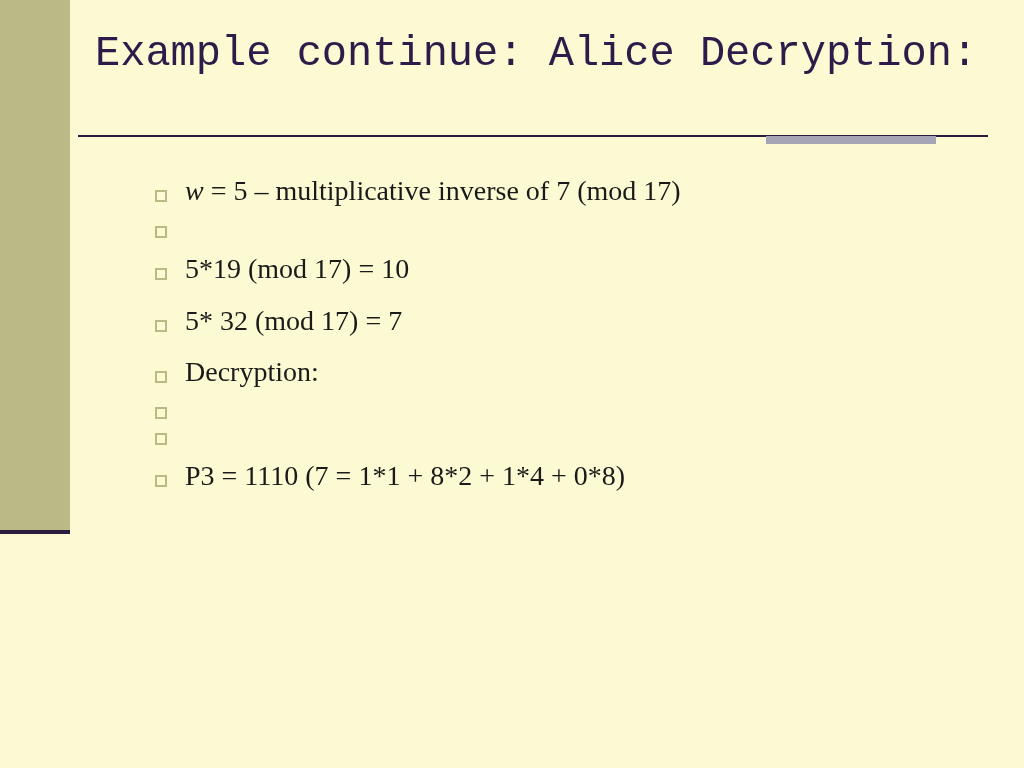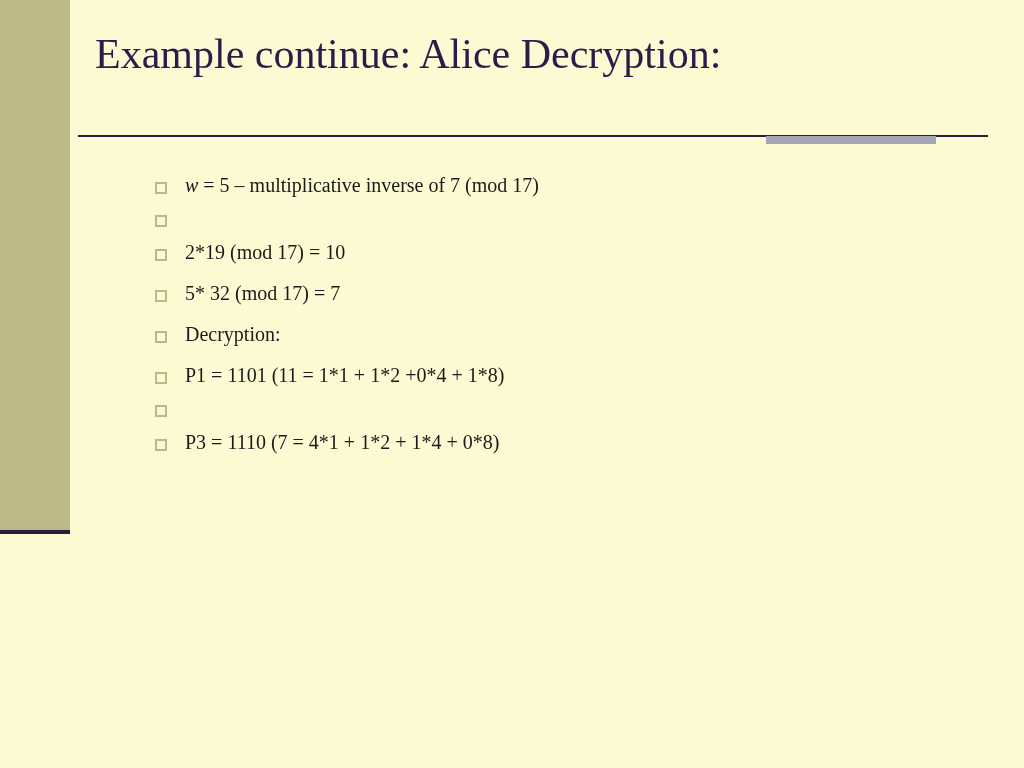--- a/index.html
+++ b/index.html
@@ -19,20 +19,21 @@
     height: 530px;
     background: #bbba87;
   }
   .title {
     position: absolute;
     left: 95px;
     top: 30px;
     font-size: 42px;
     color: #2f1b4a;
     font-weight: normal;
+    font-family: Liberation Mono, monospace;
   }
   .hr-line {
     position: absolute;
     left: 78px;
     top: 135px;
     width: 910px;
     height: 2px;
     background: #2b1b3f;
   }
   .hr-accent {
@@ -65,21 +66,21 @@
     display: inline-block;
     width: 12px;
     height: 12px;
     border: 2px solid #bbba87;
     margin-right: 18px;
     position: relative;
     top: 2px;
     flex-shrink: 0;
   }
   .txt {
-    font-size: 20px;
+    font-size: 28px;
     color: #1a1a1a;
     line-height: 1.35;
   }
   .txt .ital { font-style: italic; }
 </style>
 </head>
 <body>
 
 <div class="left-bar"></div>
 <div class="short-dash"></div>
@@ -95,40 +96,39 @@
     <span class="sq"></span>
     <span class="txt"><span class="ital">w</span><span> = 5 – multiplicative inverse of 7 (mod 17)</span></span>
   </div>
 
   <div class="bullet-line">
     <span class="sq"></span>
   </div>
 
   <div class="bullet-line">
     <span class="sq"></span>
-    <span class="txt">2*19 (mod 17) = 10</span>
+    <span class="txt">5*19 (mod 17) = 10</span>
   </div>
 
   <div class="bullet-line">
     <span class="sq"></span>
     <span class="txt">5* 32 (mod 17) = 7</span>
   </div>
 
   <div class="bullet-line">
     <span class="sq"></span>
     <span class="txt">Decryption:</span>
   </div>
 
   <div class="bullet-line">
     <span class="sq"></span>
-    <span class="txt">P1 = 1101 (11 = 1*1 + 1*2 +0*4 + 1*8)</span>
   </div>
 
   <div class="bullet-line">
     <span class="sq"></span>
   </div>
 
   <div class="bullet-line">
     <span class="sq"></span>
-    <span class="txt">P3 =  1110 (7 = 4*1 + 1*2 + 1*4 + 0*8)</span>
+    <span class="txt">P3 =  1110 (7 = 1*1 + 8*2 + 1*4 + 0*8)</span>
   </div>
 
 </div>
 
 </body></html>

